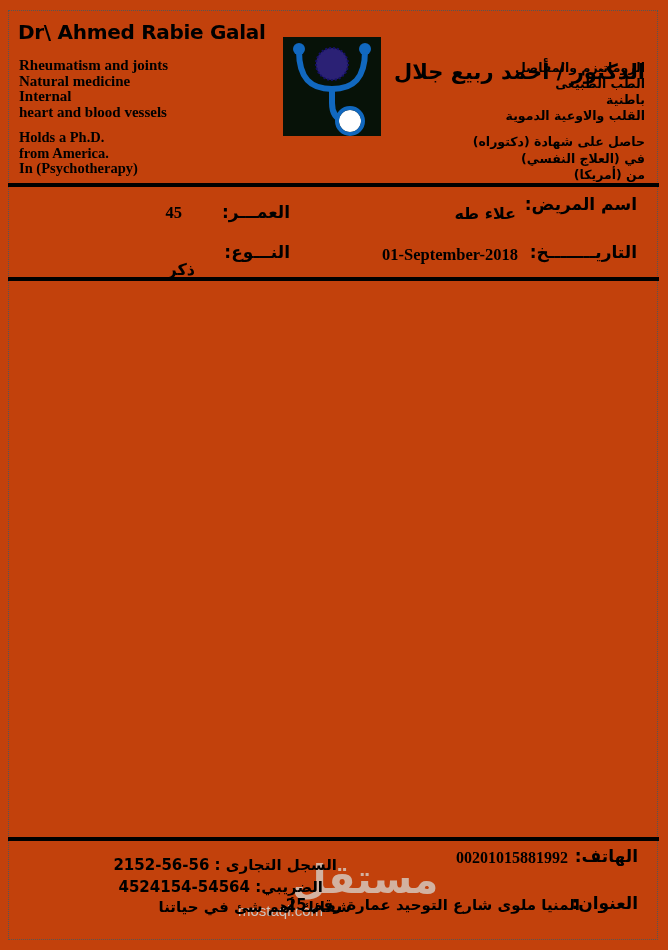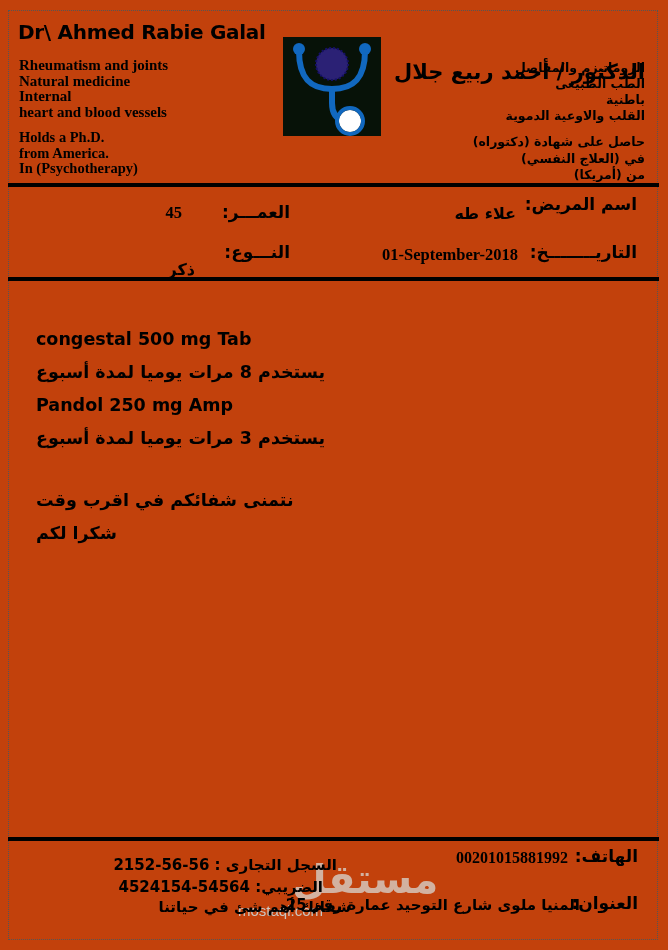--- a/index.html
+++ b/index.html
@@ -101,28 +101,20 @@
   <div class="pval-ar name-value">علاء طه</div>
   <div class="plabel age-label">العمـــر:</div>
   <div class="pval-num age-value">45</div>
   <div class="plabel date-label">التاريــــــــخ:</div>
   <div class="pval-num date-value">01-September-2018</div>
   <div class="plabel gender-label">النـــوع:</div>
   <div class="pval-ar gender-value">ذكر</div>
 
   <div class="sep sep2"></div>
 
-  <div class="rx">
-    <div class="rx-line" dir="ltr">congestal 500 mg Tab</div>
-    <div class="rx-line" dir="rtl">يستخدم 8 مرات يوميا لمدة أسبوع</div>
-    <div class="rx-line" dir="ltr">Pandol 250 mg Amp</div>
-    <div class="rx-line rx-gap" dir="rtl">يستخدم 3 مرات يوميا لمدة أسبوع</div>
-    <div class="rx-line" dir="rtl">نتمنى شفائكم في اقرب وقت</div>
-    <div class="rx-line" dir="rtl">شكرا لكم</div>
-  </div>
 
   <div class="sep sep3"></div>
 
   <div class="wm-ar">مستقل</div>
   <div class="wm-domain">mostaql.com</div>
 
   <div class="flabel phone-label">الهاتف:</div>
   <div class="fnum phone-value">00201015881992</div>
   <div class="far register">السجل التجارى : 56-56-2152</div>
   <div class="far tax">الضريبي: 54564-4524154</div>

